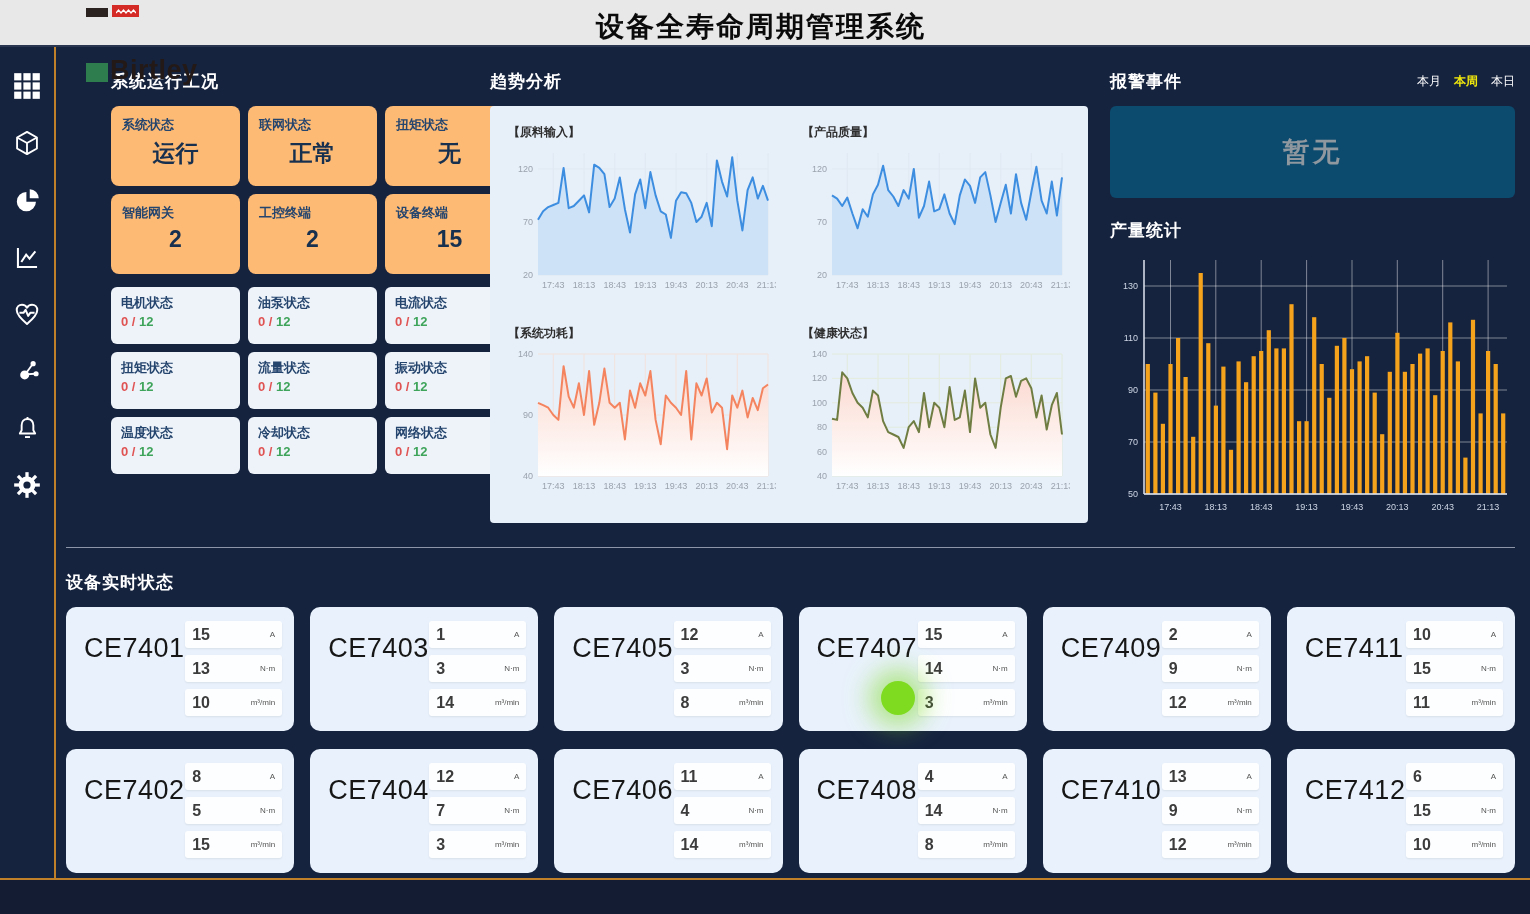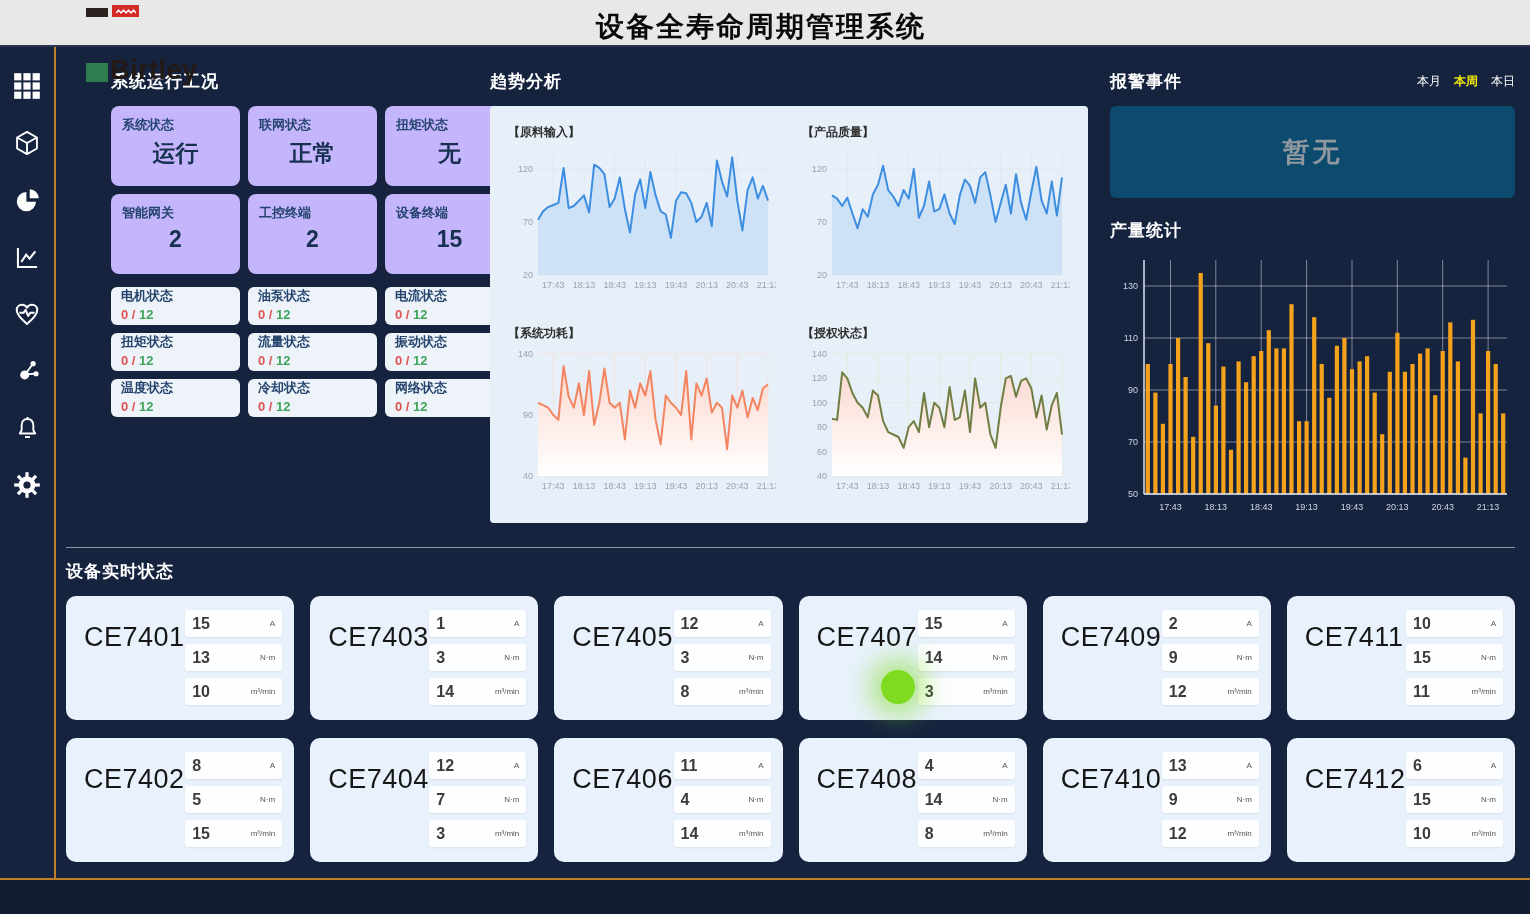--- a/index.html
+++ b/index.html
@@ -20,26 +20,26 @@
   
   .sidebar { position:absolute; left:0; top:47px; width:56px; height:831px; border-right:2px solid #c0802a; display:flex; flex-direction:column; align-items:center; padding-top:24px; gap:27px; }
   .side-icon { width:30px; height:30px; display:flex; align-items:center; justify-content:center; cursor:pointer; }
   .bottom-bar { position:absolute; left:0; bottom:0; width:100%; height:36px; background:#131c33; border-top:2px solid #c0802a; }
 
   .sec-title { font-size:17px; font-weight:bold; color:#ffffff; letter-spacing:1px; }
 
   
   .sec-left { position:absolute; left:68px; top:70px; width:403px;margin-left:43px; }
   .run-grid { display:grid; grid-template-columns:repeat(3,1fr); gap:8px; margin-top:13px; }
-  .run-card { height:80px; background:#c4b5fd; border-radius:8px; padding:10px 11px; }
+  .run-card { height:80px; background:#fdba74; border-radius:8px; padding:10px 11px; }
   .run-label { font-size:13px; font-weight:bold; color:#25456e; }
   .run-value { font-size:23px; font-weight:bold; color:#17304f; text-align:center; margin-top:4px; }
   .info-title { margin-top:27px; }
   .info-grid { display:grid; grid-template-columns:repeat(3,1fr); gap:8px 8px; margin-top:13px; }
-  .info-card { height:38px; background:#eef3f9; border-radius:6px; padding:0 10px; }
+  .info-card { height:57px; background:#eef3f9; border-radius:6px; padding:7px 10px; }
   .info-label { font-size:13px; font-weight:bold; color:#25456e; }
   .info-stats { font-size:13px; font-weight:bold; margin-top:2px; }
   .red { color:#e05353; } .green { color:#3fa45b; }
 
   
   .sec-trend { position:absolute; left:490px; top:70px; width:598px; }
   .trend-panel { margin-top:13px; background:#e7eff9; border-radius:4px; padding:14px 18px 8px; height:417px;
                  display:grid; grid-template-columns:1fr 1fr; grid-template-rows:1fr 1fr; column-gap:26px; row-gap:6px; }
   .chart-title { font-size:12px; font-weight:bold; color:#2e2e2e; margin:4px 0 4px; }
   .chart-box { width:100%; height:148px; }
@@ -49,21 +49,21 @@
   .alarm-head { display:flex; align-items:center; justify-content:space-between; }
   .tabs { display:flex; gap:13px; font-size:12px; color:#ffffff; }
   .tab { cursor:pointer; }
   .tab.active { color:#f2e90c; font-weight:bold; }
   .alarm-card { margin-top:13px; height:92px; background:#0c4a6e; border-radius:6px; display:flex; align-items:center; justify-content:center; }
   .alarm-empty { font-size:27px; font-weight:bold; color:#8f979f; letter-spacing:3px; }
   .prod-title { margin-top:21px; }
   .bar-box { margin-top:8px; width:405px; height:268px; }
 
   
-  .sec-devices { position:absolute; left:66px; top:547px; width:1449px; border-top:1px solid #8d96a8; padding-top:12px; }
+  .sec-devices { position:absolute; left:66px; top:547px; width:1449px; border-top:1px solid #8d96a8; padding-top:23px; }
   .dev-grid { display:grid; grid-template-columns:repeat(6,1fr); column-gap:16px; row-gap:18px; margin-top:13px; }
   .dev-card { height:124px; background:#e9f2fc; border-radius:10px; display:flex; position:relative; padding:10px 12px 10px 18px; cursor:pointer; }
   .dev-name { font-size:27px; color:#161616; margin-top:16px; flex:1; letter-spacing:.5px; }
   .dev-vals { width:97px; display:flex; flex-direction:column; gap:7px; margin-top:4px; }
   .dev-row { background:#fdfeff; height:27px; border-radius:3px; display:flex; align-items:center; justify-content:space-between; padding:0 7px; box-shadow:0 1px 2px rgba(0,0,0,.08); }
   .dev-val { font-size:16px; font-weight:bold; color:#3c3c3c; }
   .dev-unit { font-size:8px; color:#555; }
   .green-dot { position:absolute; left:36%; top:60%; width:34px; height:34px; border-radius:50%; background:#7edb1f; box-shadow:0 0 24px 12px rgba(126,219,31,.5); }
 </style>
 </head>
@@ -322,21 +322,21 @@
             <text x="76.0" y="143" text-anchor="middle" font-size="9" fill="#9aa3ad">18:13</text>
             <text x="106.7" y="143" text-anchor="middle" font-size="9" fill="#9aa3ad">18:43</text>
             <text x="137.3" y="143" text-anchor="middle" font-size="9" fill="#9aa3ad">19:13</text>
             <text x="168.0" y="143" text-anchor="middle" font-size="9" fill="#9aa3ad">19:43</text>
             <text x="198.7" y="143" text-anchor="middle" font-size="9" fill="#9aa3ad">20:13</text>
             <text x="229.3" y="143" text-anchor="middle" font-size="9" fill="#9aa3ad">20:43</text>
             <text x="260.0" y="143" text-anchor="middle" font-size="9" fill="#9aa3ad">21:13</text>
           </svg></div>
     </div>
     <div class="chart-cell">
-      <div class="chart-title">【授权状态】</div>
+      <div class="chart-title">【健康状态】</div>
       <div class="chart-box"><svg width="268" height="148">
             <defs>
               <linearGradient id="ghealth" x1="0" y1="0" x2="0" y2="1">
                 <stop offset="0" stop-color="#fbd9d0"></stop>
                 <stop offset="1" stop-color="#ffffff"></stop>
               </linearGradient>
             </defs>
             <line x1="30" y1="130.0" x2="260" y2="130.0" stroke="#e3ecdd" stroke-width="1"></line>
             <line x1="30" y1="105.6" x2="260" y2="105.6" stroke="#e3ecdd" stroke-width="1"></line>
             <line x1="30" y1="81.2" x2="260" y2="81.2" stroke="#e3ecdd" stroke-width="1"></line>

